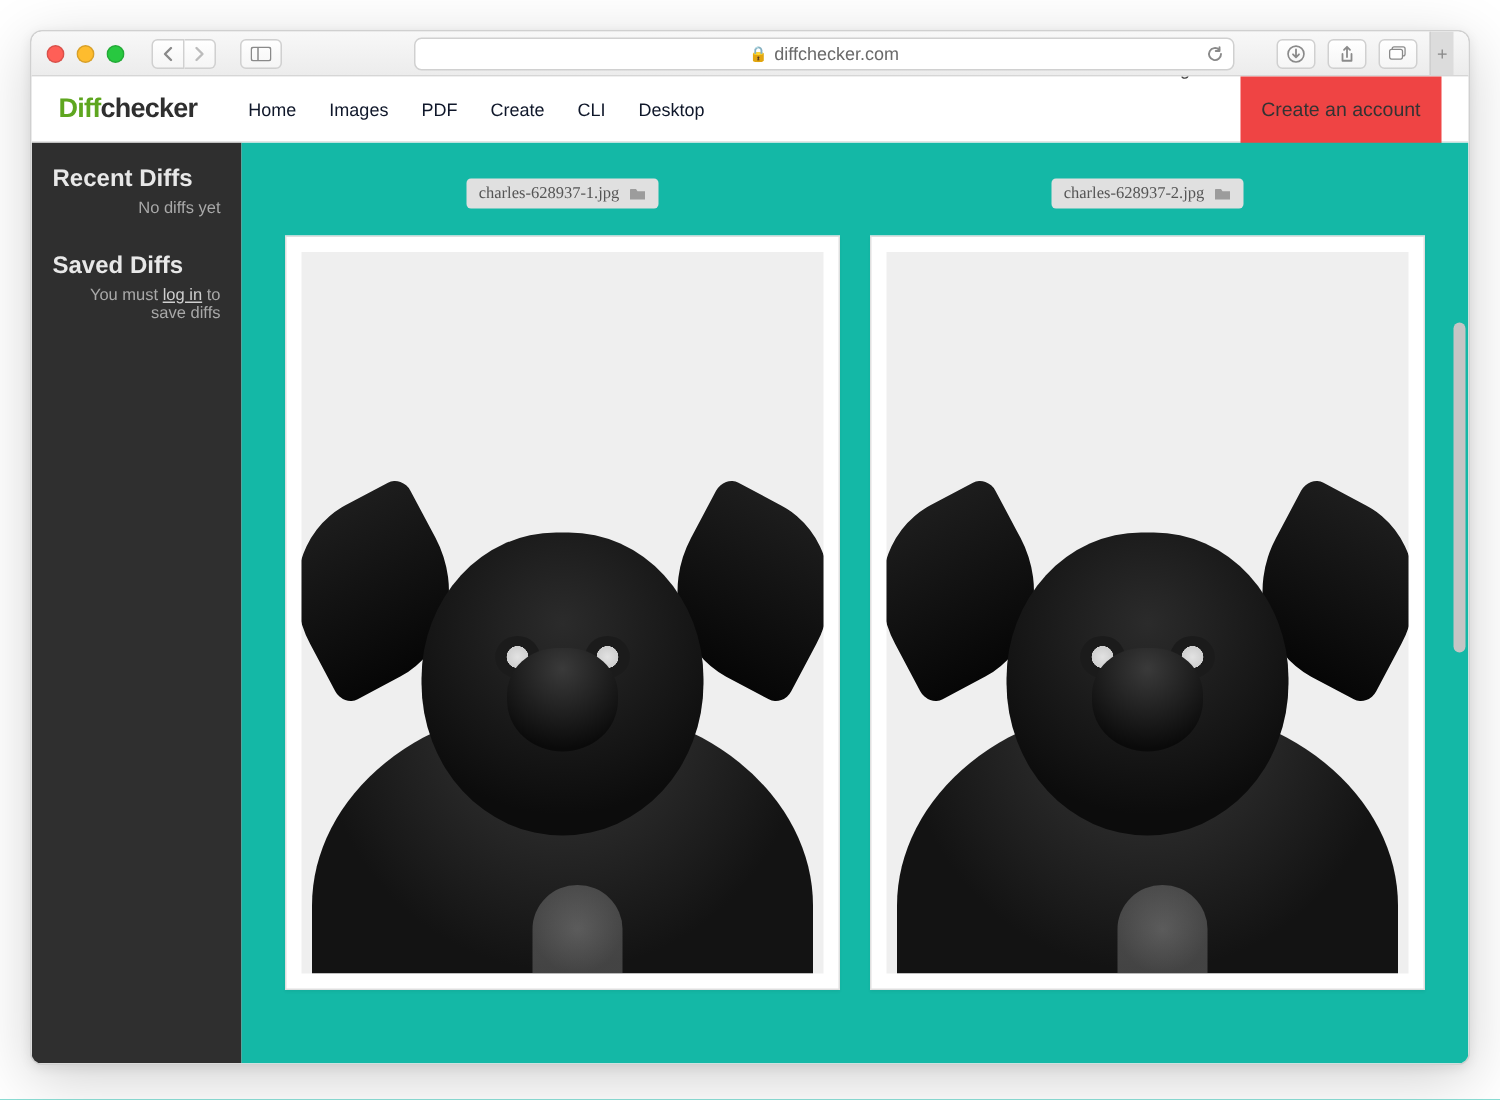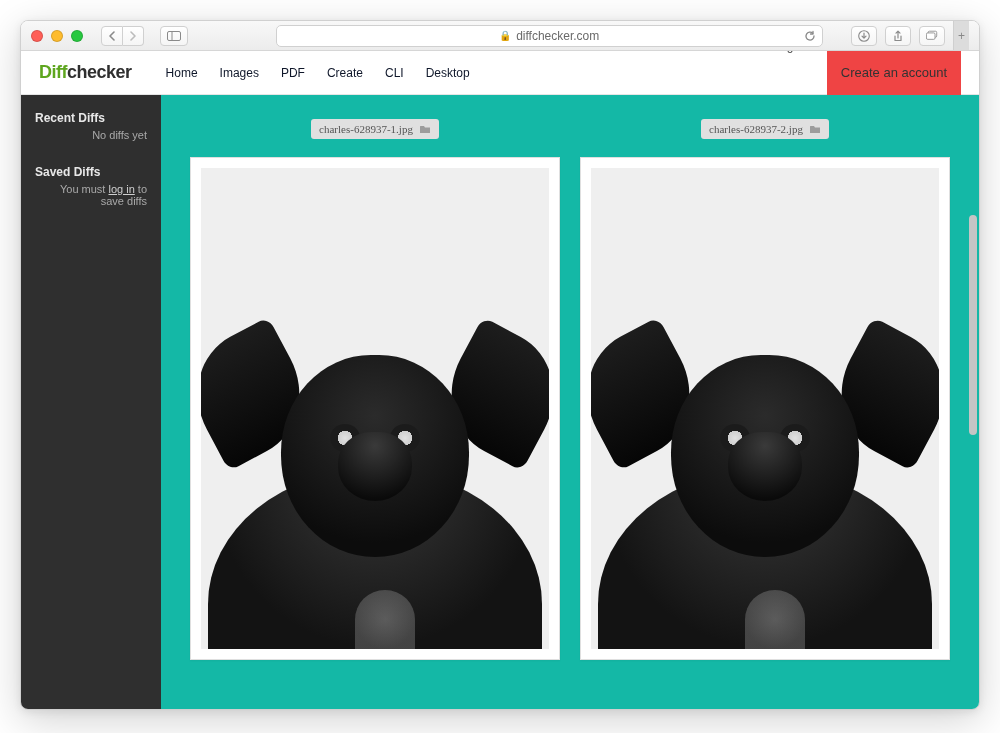--- a/index.html
+++ b/index.html
@@ -146,21 +146,21 @@
   }
 
   .sidebar {
     width: 140px;
     background:#2f2f2f;
     color:#e8e8e8;
     padding: 16px 14px;
     font-size: 12px;
   }
   .sidebar h4 {
-    font-size: 12px;
+    font-size: 16px;
     font-weight: 700;
     margin-bottom: 4px;
   }
   .sidebar .muted { color:#a9a9a9; font-size:11px;text-align:right; }
   .sidebar .block { margin-bottom: 24px; }
   .sidebar a { color:#cfcfcf; text-decoration:underline; }
 
   .main {
     flex:1;
     background:#14b8a6;

